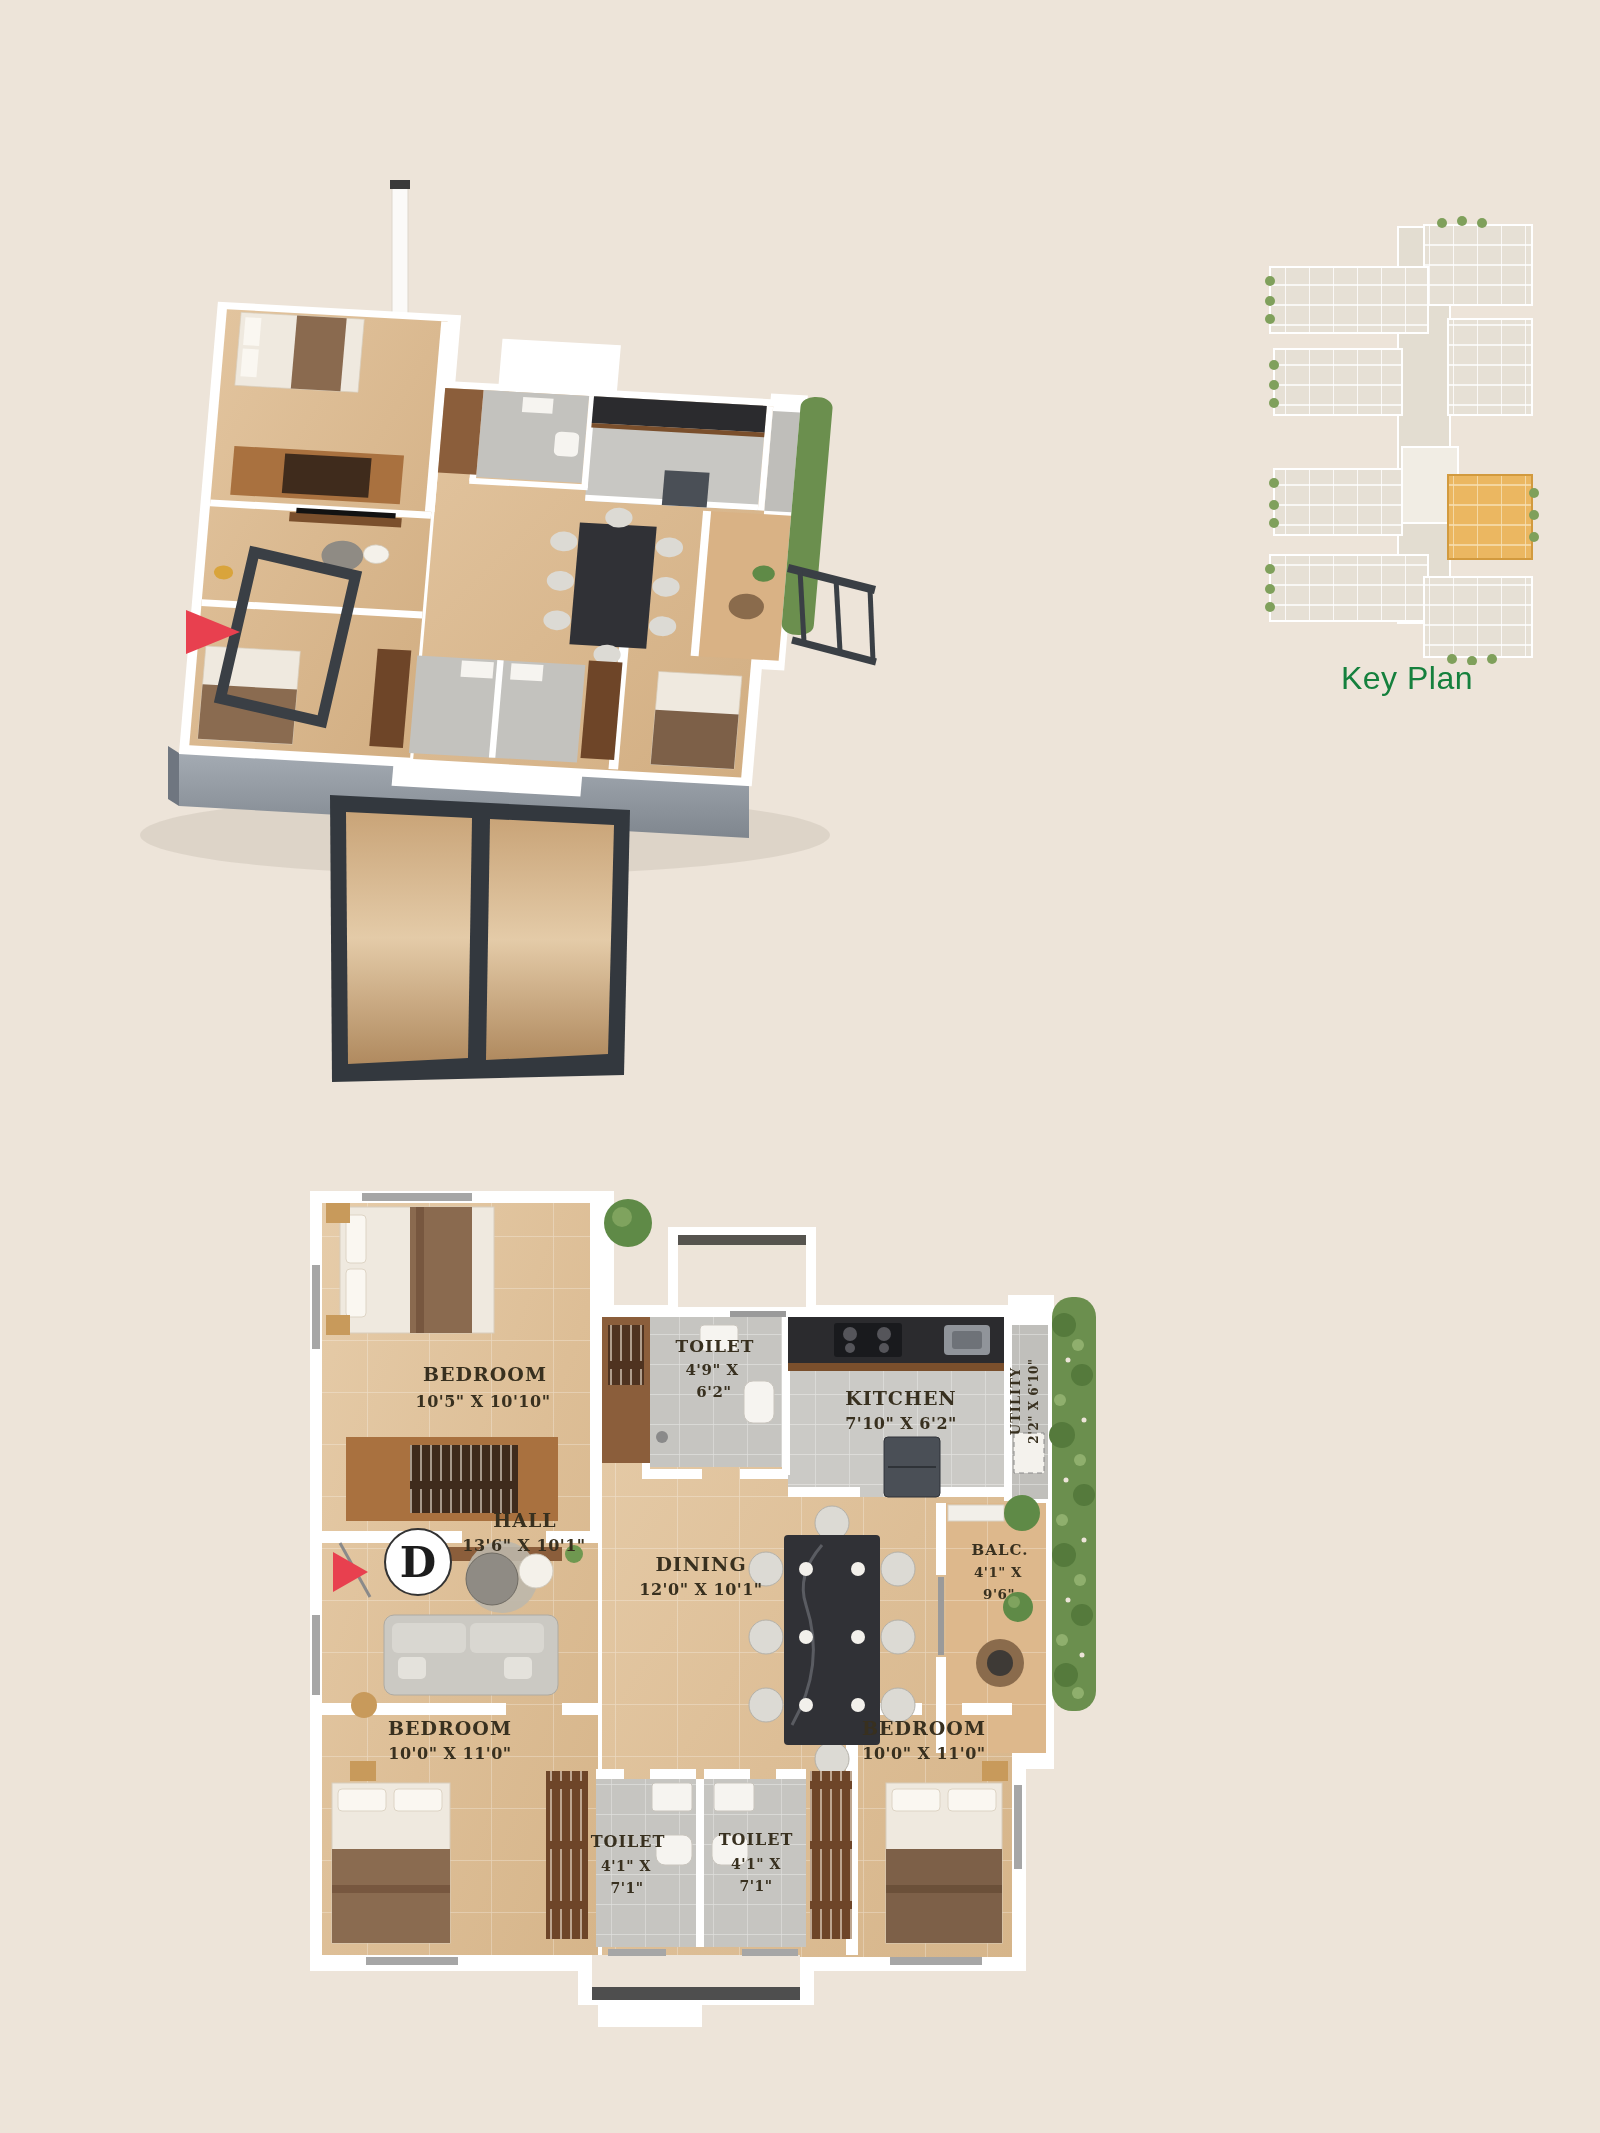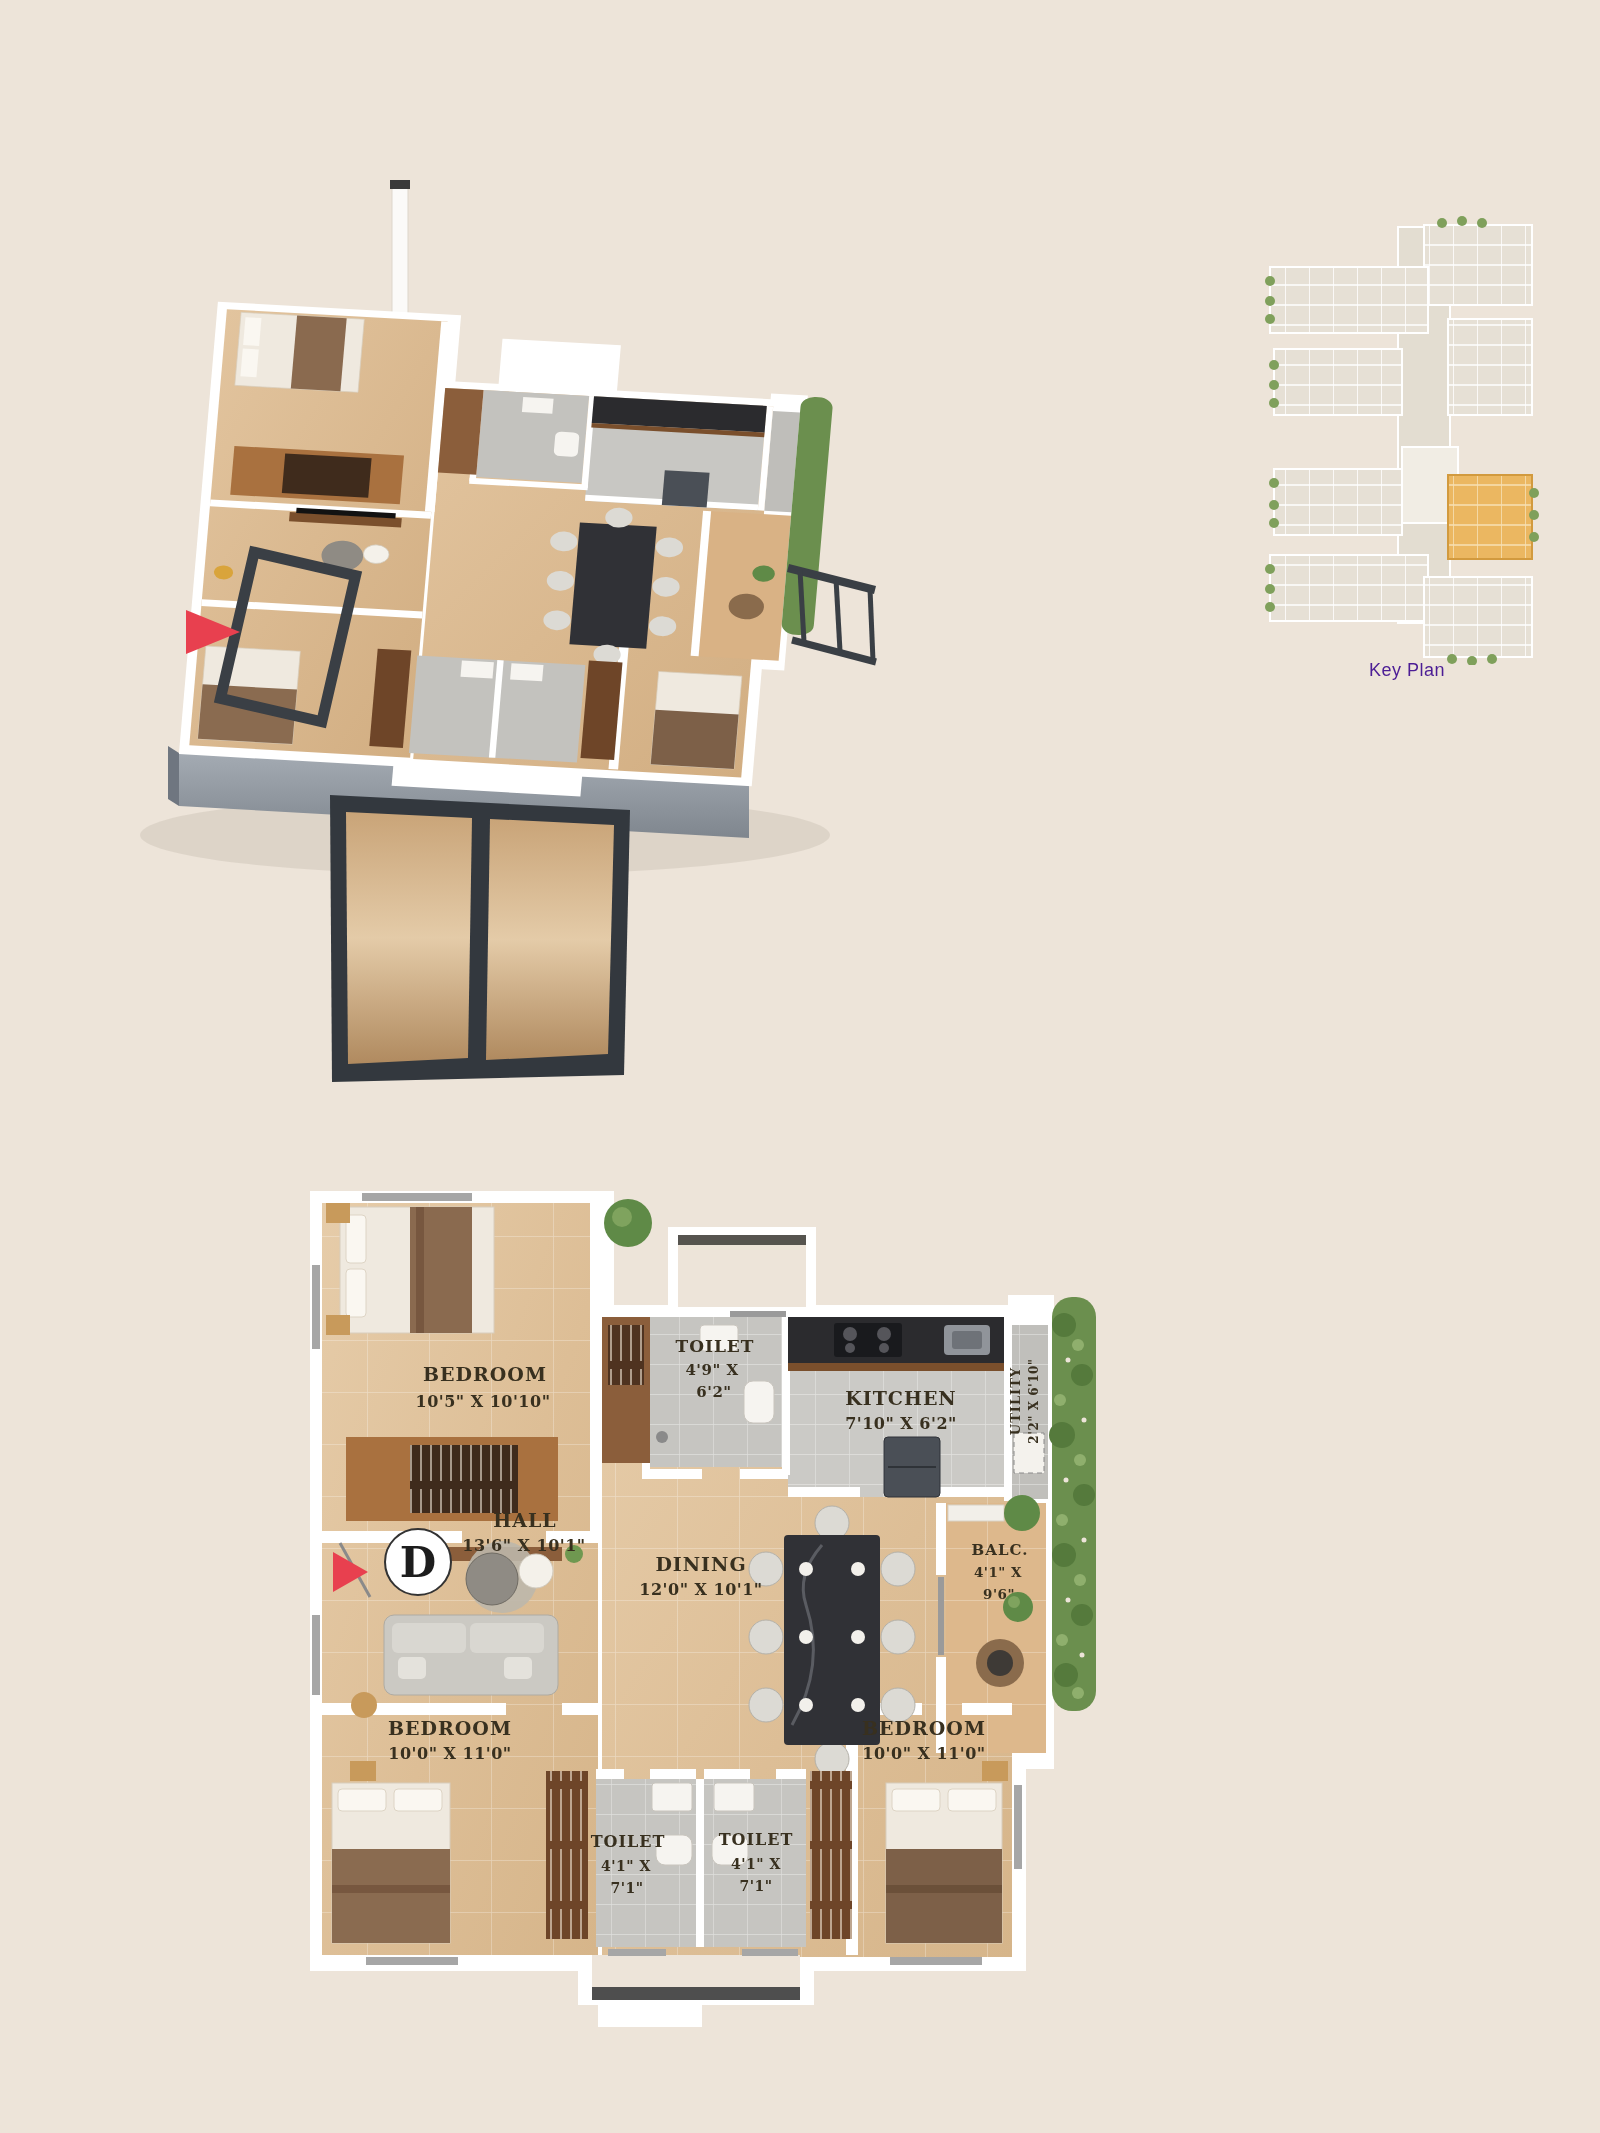--- a/index.html
+++ b/index.html
@@ -2,21 +2,21 @@
 <html><head>
 <meta charset="utf-8">
 <style>
   html,body{margin:0;padding:0;}
   body{width:1600px;height:2133px;position:relative;overflow:hidden;
        font-family:"Liberation Sans",sans-serif;background:#EDE4D9;}
   .canvas{position:absolute;inset:0;background:#EDE4D9;}
   .iso-view{position:absolute;left:100px;top:170px;width:820px;height:940px;}
   .key-plan{position:absolute;left:1262px;top:215px;width:290px;height:450px;}
   .key-plan-caption{position:absolute;left:1262px;top:660px;width:290px;
-       text-align:center;font-size:18px;color:#4c1d95;letter-spacing:.5px;
+       text-align:center;font-size:32px;color:#15803d;letter-spacing:.5px;
        font-family:"Liberation Sans",sans-serif;}
   .plan-2d{position:absolute;left:306px;top:1185px;width:794px;height:915px;}
   svg{display:block;}
   .room-name{font-family:"DejaVu Serif",serif;font-weight:700;fill:#38301F;letter-spacing:1px;}
   .room-dims{font-family:"DejaVu Serif",serif;font-weight:700;fill:#38301F;letter-spacing:.5px;}
   .d-letter{font-family:"DejaVu Serif",serif;font-weight:700;fill:#1d1d1d;}
 </style>
 </head>
 <body>
 

